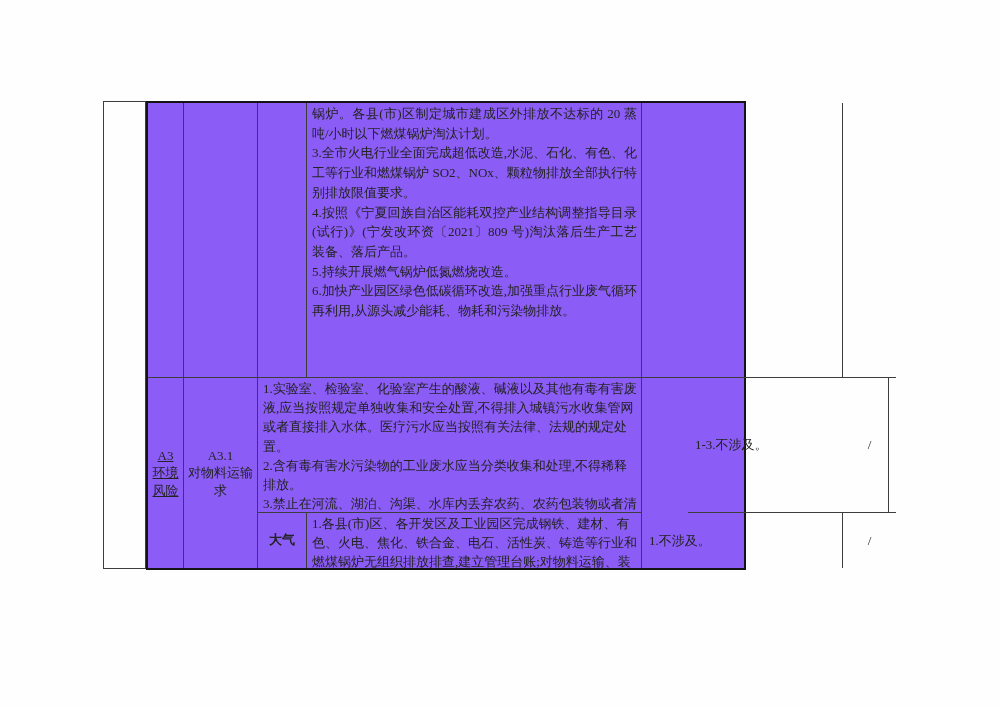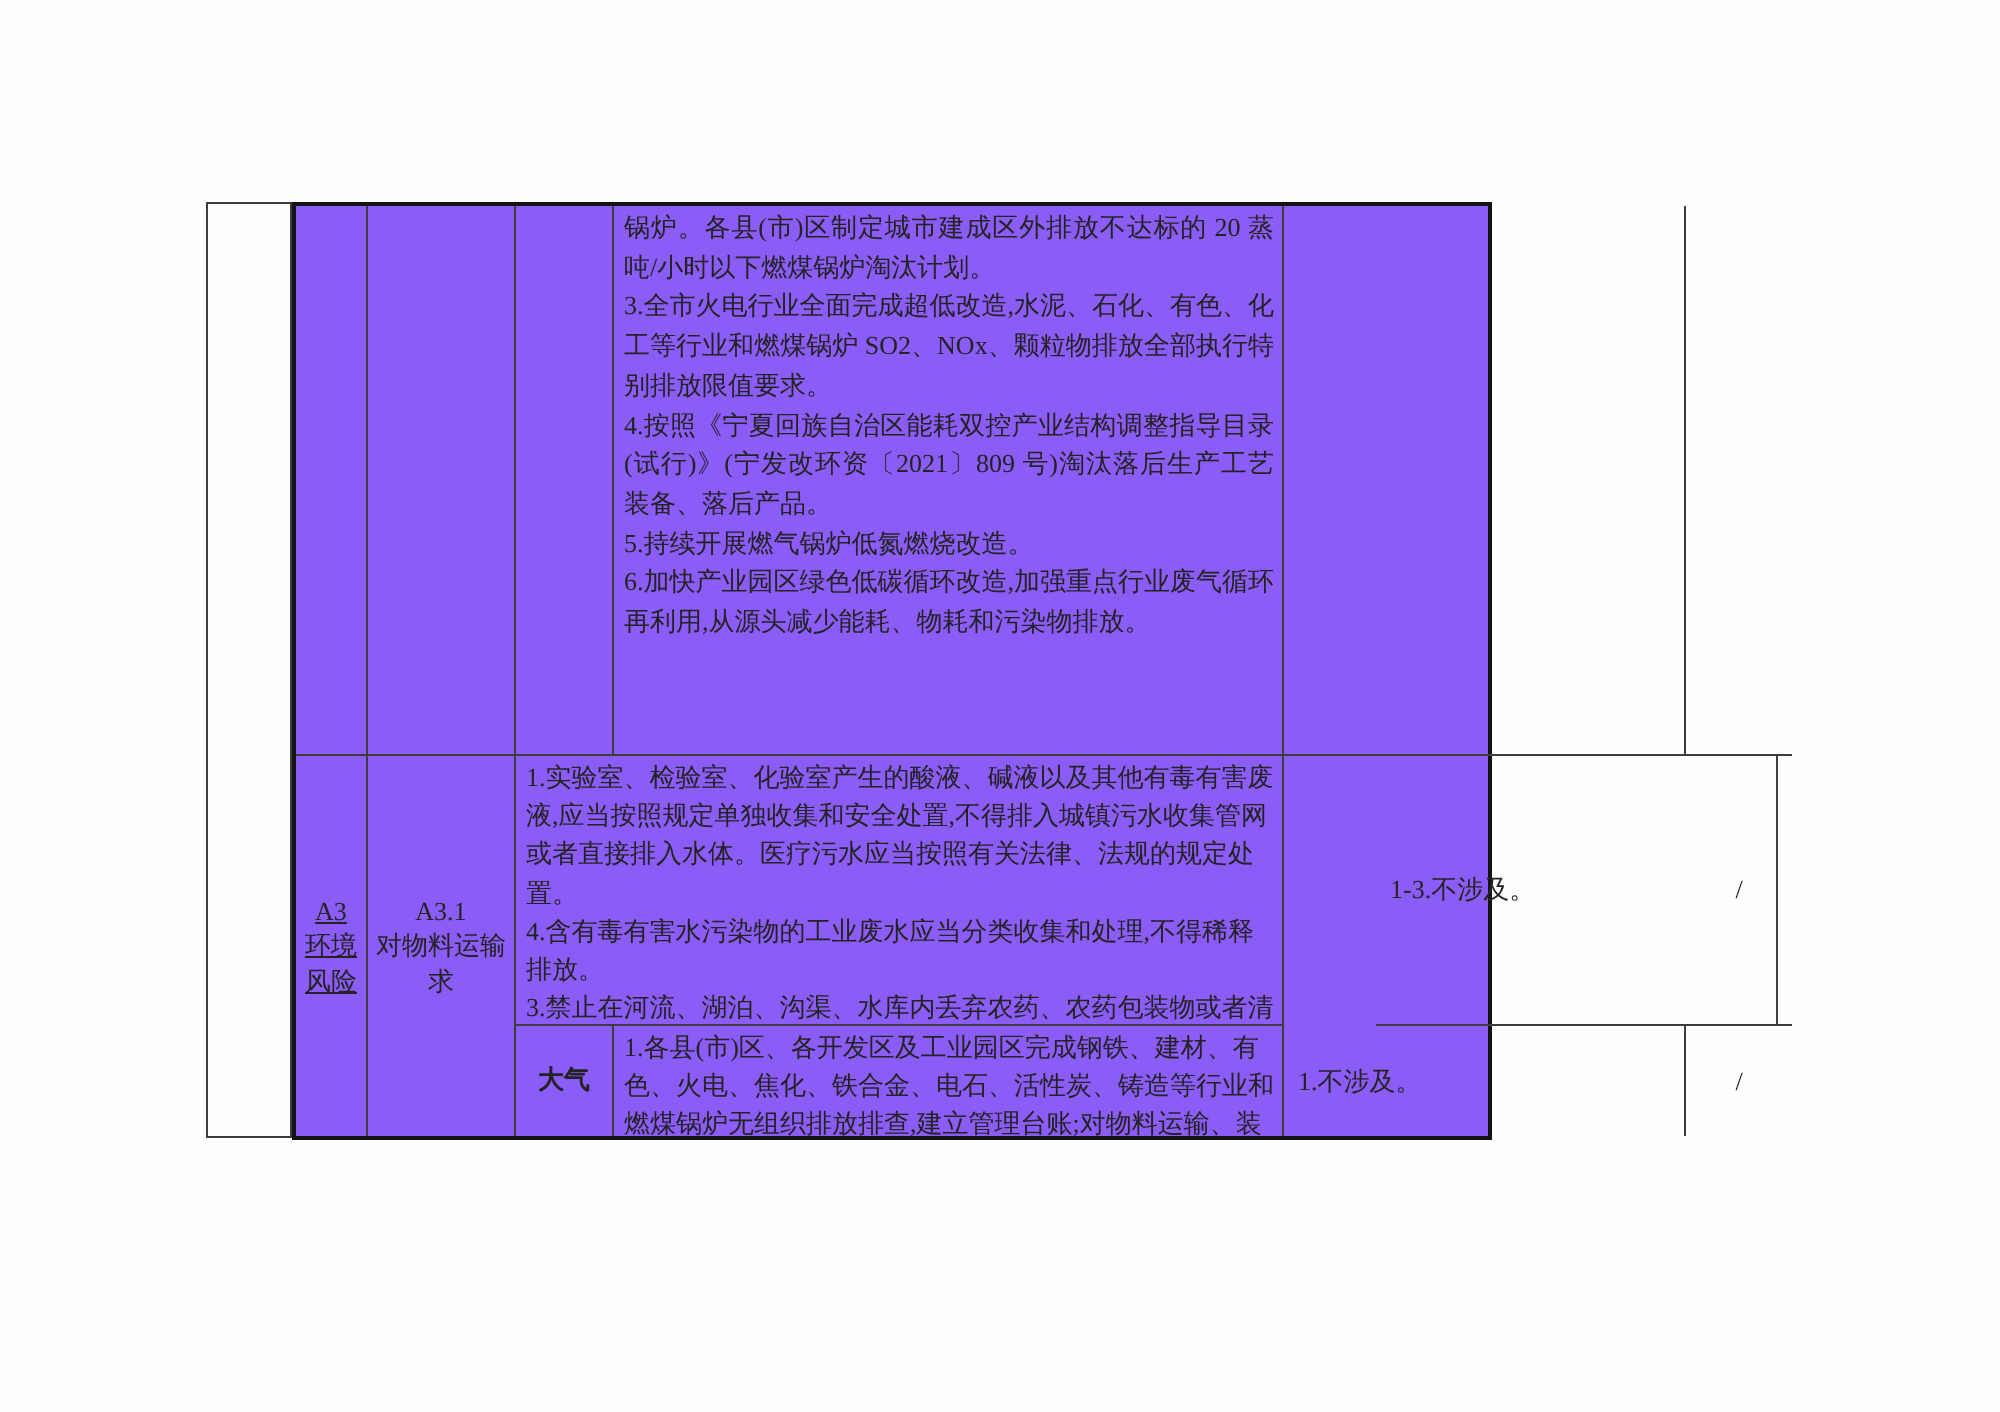--- a/index.html
+++ b/index.html
@@ -109,21 +109,21 @@
 
     <div class="cell br center-cell" style="left:0; top:275px; width:36px; height:190px; line-height:17.5px;text-decoration:underline;">A3
 环境
 风险</div>
     <div class="cell br center-cell" style="left:36px; top:275px; width:74px; height:190px; line-height:17.5px;">A3.1
 对物料运输
 求</div>
 
     <div class="cell br bb rowb-cell" style="left:110px; top:275px; width:384px; height:135px;">
       <div class="para">1.实验室、检验室、化验室产生的酸液、碱液以及其他有毒有害废液,应当按照规定单独收集和安全处置,不得排入城镇污水收集管网或者直接排入水体。医疗污水应当按照有关法律、法规的规定处置。</div>
-      <div class="para">4.含有毒有害水污染物的工业废水应当分类收集和处理,不得稀释排放。</div>
+      <div class="para">2.含有毒有害水污染物的工业废水应当分类收集和处理,不得稀释排放。</div>
       <div class="para">3.禁止在河流、湖泊、沟渠、水库内丢弃农药、农药包装物或者清洗施用农药的器械。</div>
     </div>
     <div class="cell br bb result-cell" style="left:494px; top:275px; width:201px; height:135px;margin-left:46px;">1-3.不涉及。</div>
     <div class="cell bb slash-cell" style="left:695px; top:275px; width:53px; height:135px;">/</div>
 
     <div class="cell br center-cell" style="left:110px; top:410px; width:49px; height:55px;font-weight:bold;">大气</div>
     <div class="cell br rowc-cell" style="left:159px; top:410px; width:335px; height:55px;">
       <div class="para">1.各县(市)区、各开发区及工业园区完成钢铁、建材、有色、火电、焦化、铁合金、电石、活性炭、铸造等行业和燃煤锅炉无组织排放排查,建立管理台账;对物料运输、装卸、</div>
     </div>
     <div class="cell br result-cell" style="left:494px; top:410px; width:201px; height:55px;">1.不涉及。</div>

